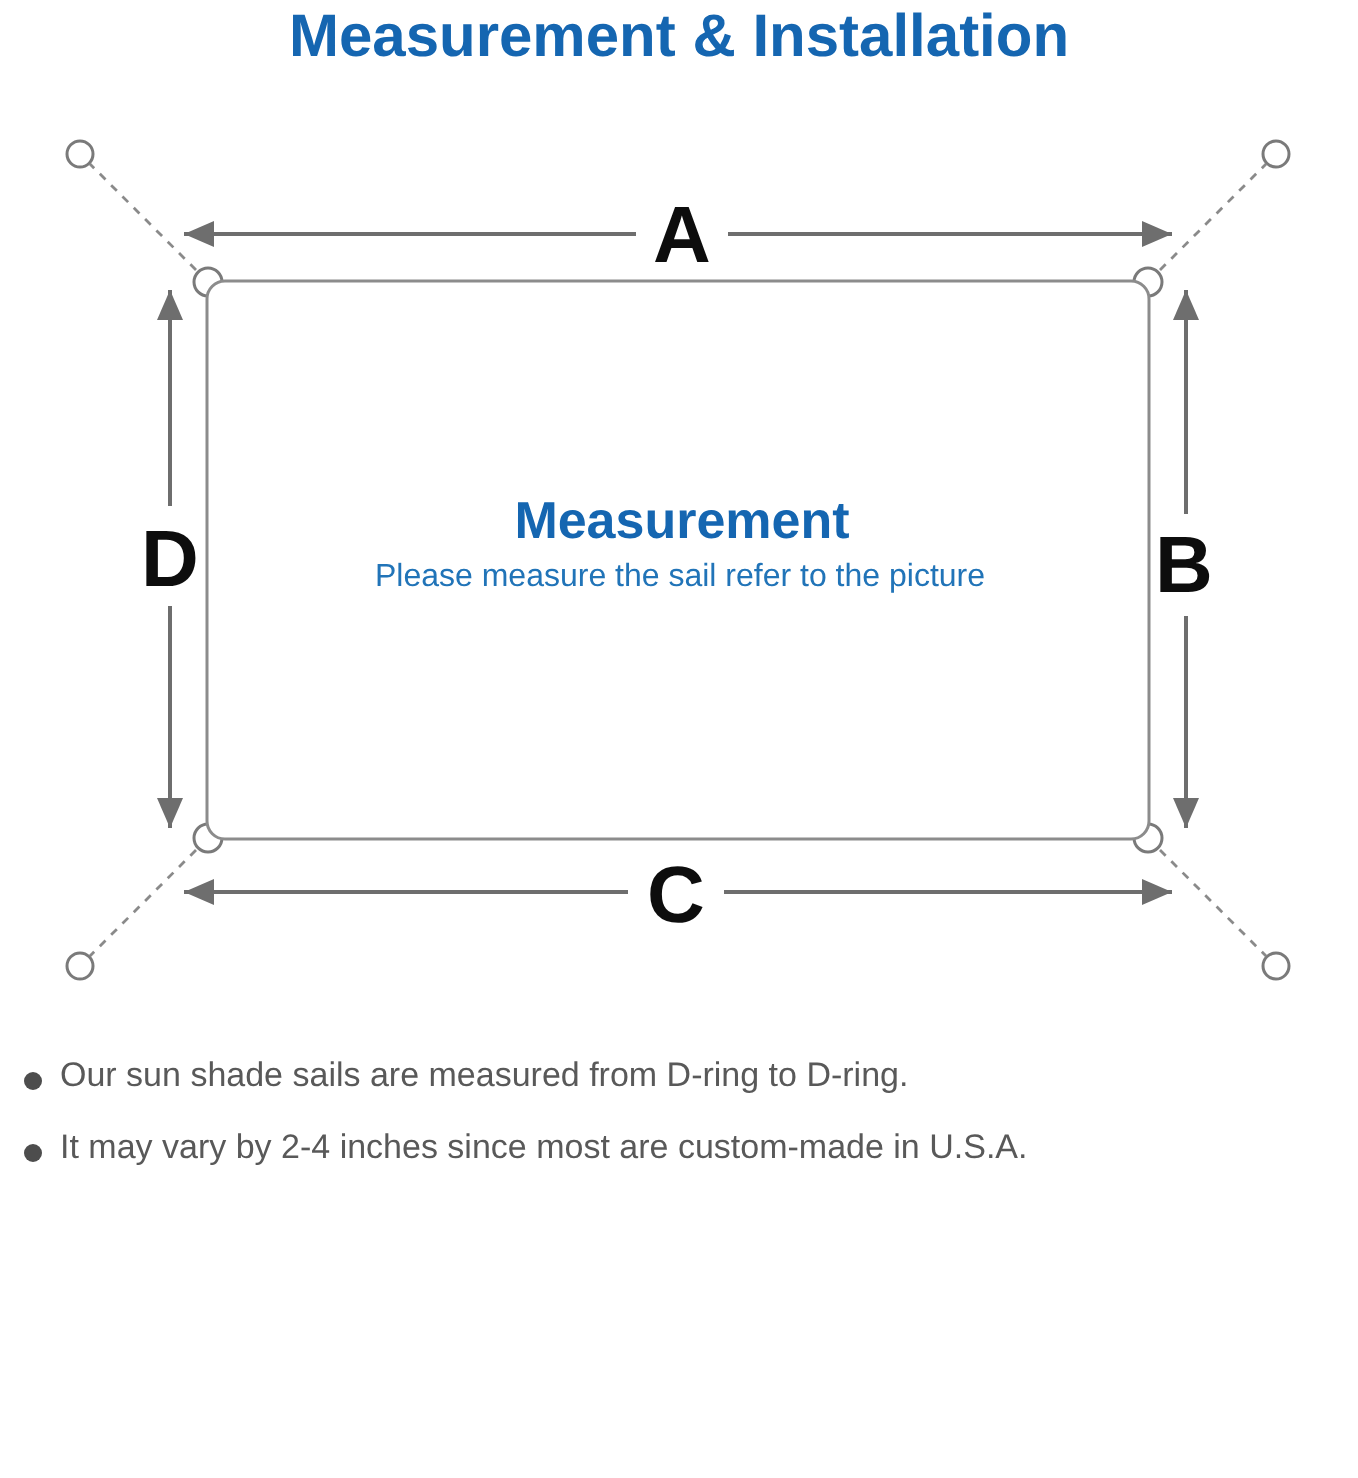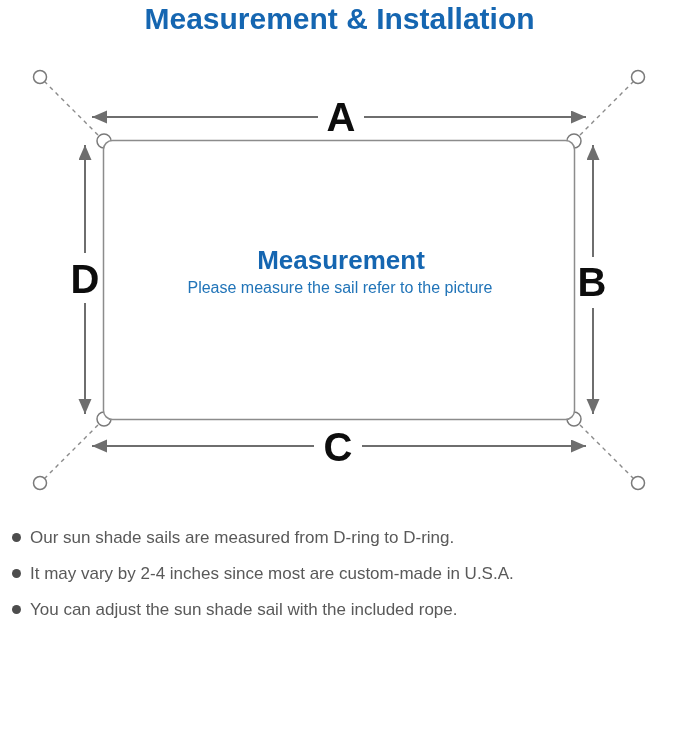--- a/index.html
+++ b/index.html
@@ -33,21 +33,21 @@
   .dim-head{fill:var(--arrow-gray);}
   .dim-label{font-family:"Liberation Sans","DejaVu Sans",sans-serif;font-size:40px;font-weight:bold;fill:var(--label-black);}
   .center-title{font-family:"Liberation Sans","DejaVu Sans",sans-serif;font-size:26px;font-weight:bold;fill:var(--title-blue);}
   .center-subtitle{font-family:"Liberation Sans","DejaVu Sans",sans-serif;font-size:16px;fill:var(--subtitle-blue);}
 
   .bullets{
     position:absolute;top:527px;left:12px;width:659px;
     list-style:none;
   }
   .bullets li{
-    display:flex;align-items:flex-start;
+    display:flex;align-items:center;
     margin-bottom:15px;
     color:var(--text-gray);
     font-size:17px;line-height:21px;
   }
   .bullet-dot{
     flex:0 0 auto;
     width:9px;height:9px;border-radius:50%;
     background:#4d4d4d;
     margin:6px 9px 0 0;
   }
@@ -107,19 +107,15 @@
 
   <ul class="bullets">
     <li>
       <span class="bullet-dot"></span>
       <span class="bullet-text">Our sun shade sails are measured from D-ring to D-ring.</span>
     </li>
     <li>
       <span class="bullet-dot"></span>
       <span class="bullet-text">It may vary by 2-4 inches since most are custom-made in U.S.A.</span>
     </li>
-    <li>
-      <span class="bullet-dot"></span>
-      <span class="bullet-text">You can adjust the sun shade sail with the included rope.</span>
-    </li>
   </ul>
 
 </div>
 
 </body></html>

